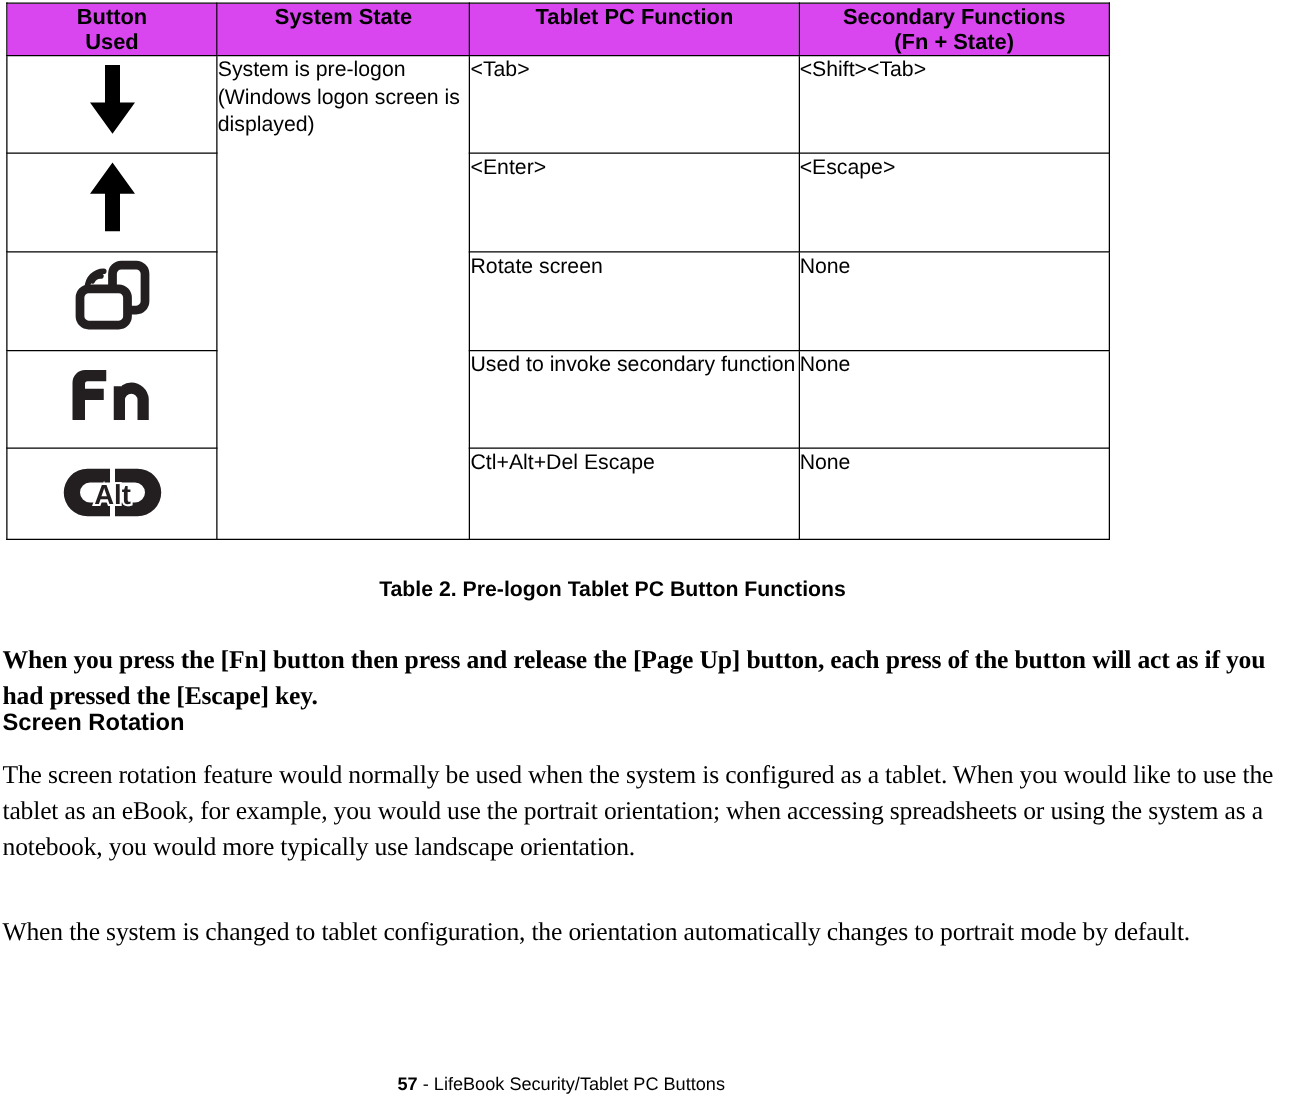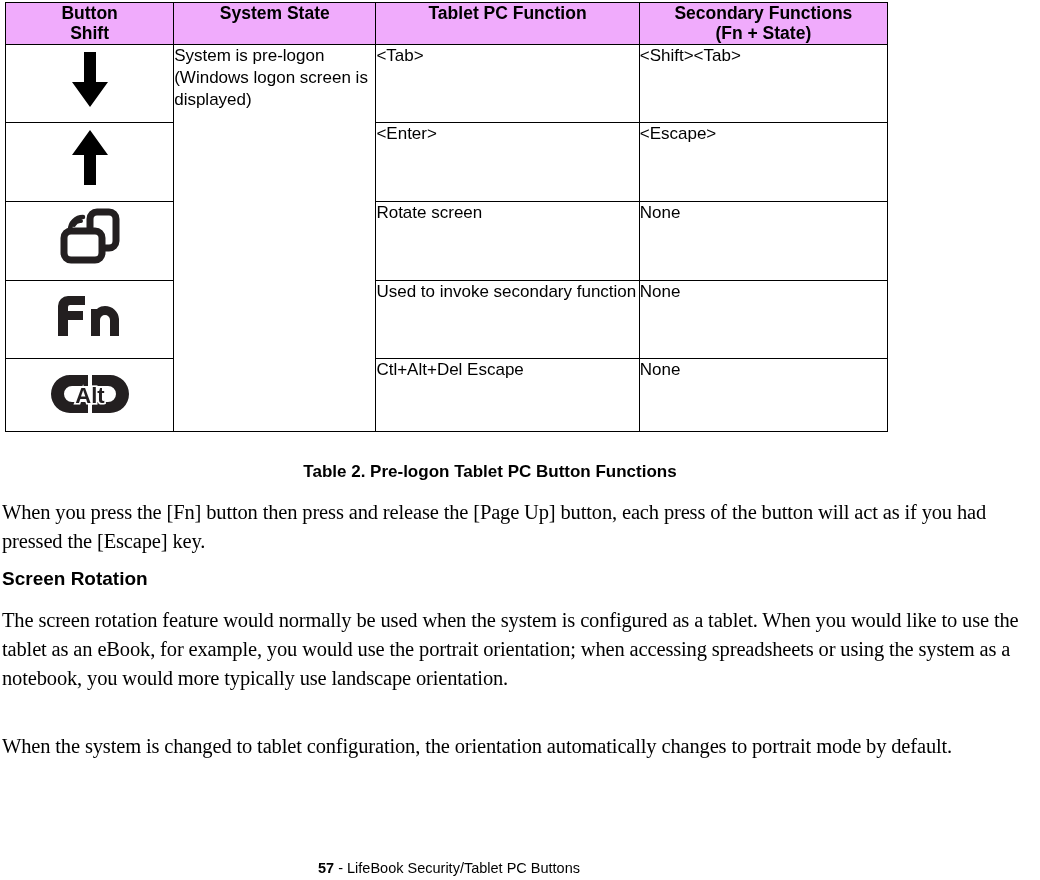--- a/index.html
+++ b/index.html
@@ -33,21 +33,21 @@
     border: 1px solid #000000;
     vertical-align: top;
     padding: 0;
   }
   .col-icon   { width: 168px; }
   .col-state  { width: 202px; }
   .col-func   { width: 263px; }
   .col-sec    { width: 248px; }
 
   thead th {
-    background: #f0abfc;
+    background: #d946ef;
     text-align: center;
     font-weight: bold;
     font-size: 17.5px;
     line-height: 1.16;
     padding: 8px 4px 9px 4px;
     vertical-align: middle;
   }
   thead th .hl { display: block; white-space: nowrap; }
 
   td.cell-text {
@@ -94,21 +94,21 @@
 
   
   .para {
     position: absolute;
     left: 2px;
     font-size: 20.5px;
     line-height: 1.42;
     letter-spacing: -0.15px;
     font-family: "Liberation Serif", "DejaVu Serif", serif;
   }
-  #para1 { top: 498px;  width: 1036px; }
+  #para1 { top: 514px;  width: 1036px; font-weight: bold; }
   #para2 { top: 606px;  width: 1036px; }
   #para3 { top: 732px;  width: 1036px; }
 
   .section-head {
     position: absolute;
     left: 2px;
     top: 568px;
     font-family: "Liberation Sans", "DejaVu Sans", sans-serif;
     font-weight: bold;
     font-size: 19px;
@@ -136,21 +136,21 @@
     <colgroup>
       <col class="col-icon">
         <col class="col-state">
         <col class="col-func">
         <col class="col-sec">
     </colgroup>
     <thead>
       <tr>
         <th>
           <span class="hl">Button</span>
-          <span class="hl">Shift</span>
+          <span class="hl">Used</span>
         </th>
         <th>
           <span class="hl">System State</span>
         </th>
         <th>
           <span class="hl">Tablet PC Function</span>
         </th>
         <th>
           <span class="hl">Secondary Functions</span>
           <span class="hl">(Fn + State)</span>

